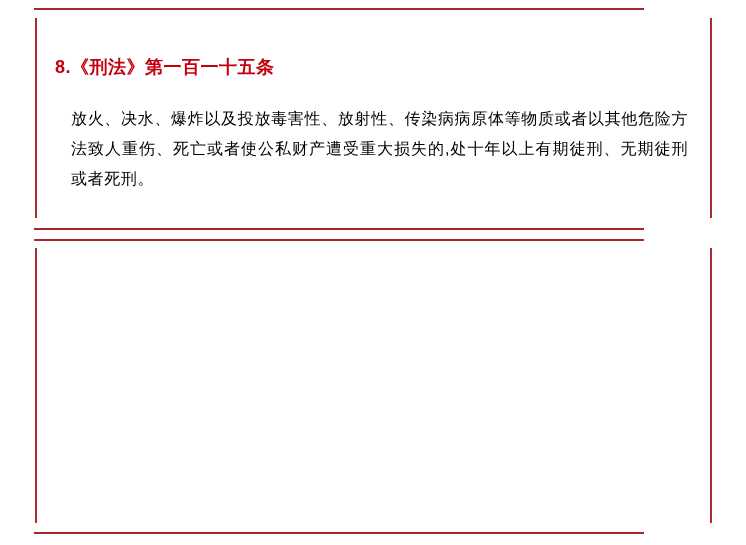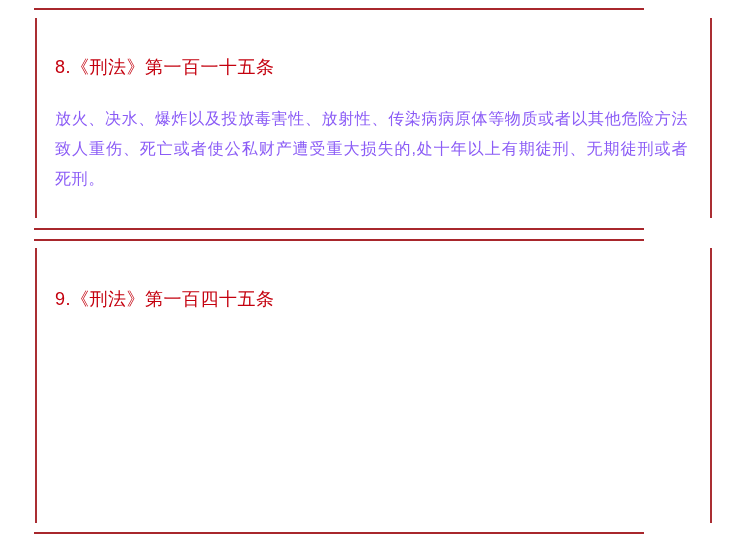--- a/index.html
+++ b/index.html
@@ -34,29 +34,29 @@
   
   .law-section {
     position: absolute;
     left: 55px;
     width: 633px;
   }
   .law-heading {
     margin: 0;
     font-size: 18px;
     line-height: 25px;
-    font-weight: normal;
+    font-weight: bold;
     color: #c4000e;
     letter-spacing: 0.5px;
   }
   .law-body {
-    margin: 24px 0 0 0;
+    margin: 24px 0 0 16px;
     font-size: 16px;
     line-height: 30px;
-    color: #8b5cf6;
+    color: #000000;
     letter-spacing: 0.6px;
     text-align: justify;
     text-justify: inter-ideograph;
   }
 </style>
 </head>
 <body>
 
 <div class="canvas">
 
@@ -69,16 +69,15 @@
   <div class="vline left" style="top: 248px; height: 275px;"></div>
   <div class="vline right" style="top: 248px; height: 275px;"></div>
   <div class="hline" style="top: 532px;"></div>
 
   <section class="law-section" style="top: 55px;">
     <h2 class="law-heading">8.《刑法》第一百一十五条</h2>
     <p class="law-body">放火、决水、爆炸以及投放毒害性、放射性、传染病病原体等物质或者以其他危险方法致人重伤、死亡或者使公私财产遭受重大损失的,处十年以上有期徒刑、无期徒刑或者死刑。</p>
   </section>
 
   <section class="law-section" style="top: 287px;">
-    <h2 class="law-heading">9.《刑法》第一百四十五条</h2>
   </section>
 
 </div>
 
 </body></html>

